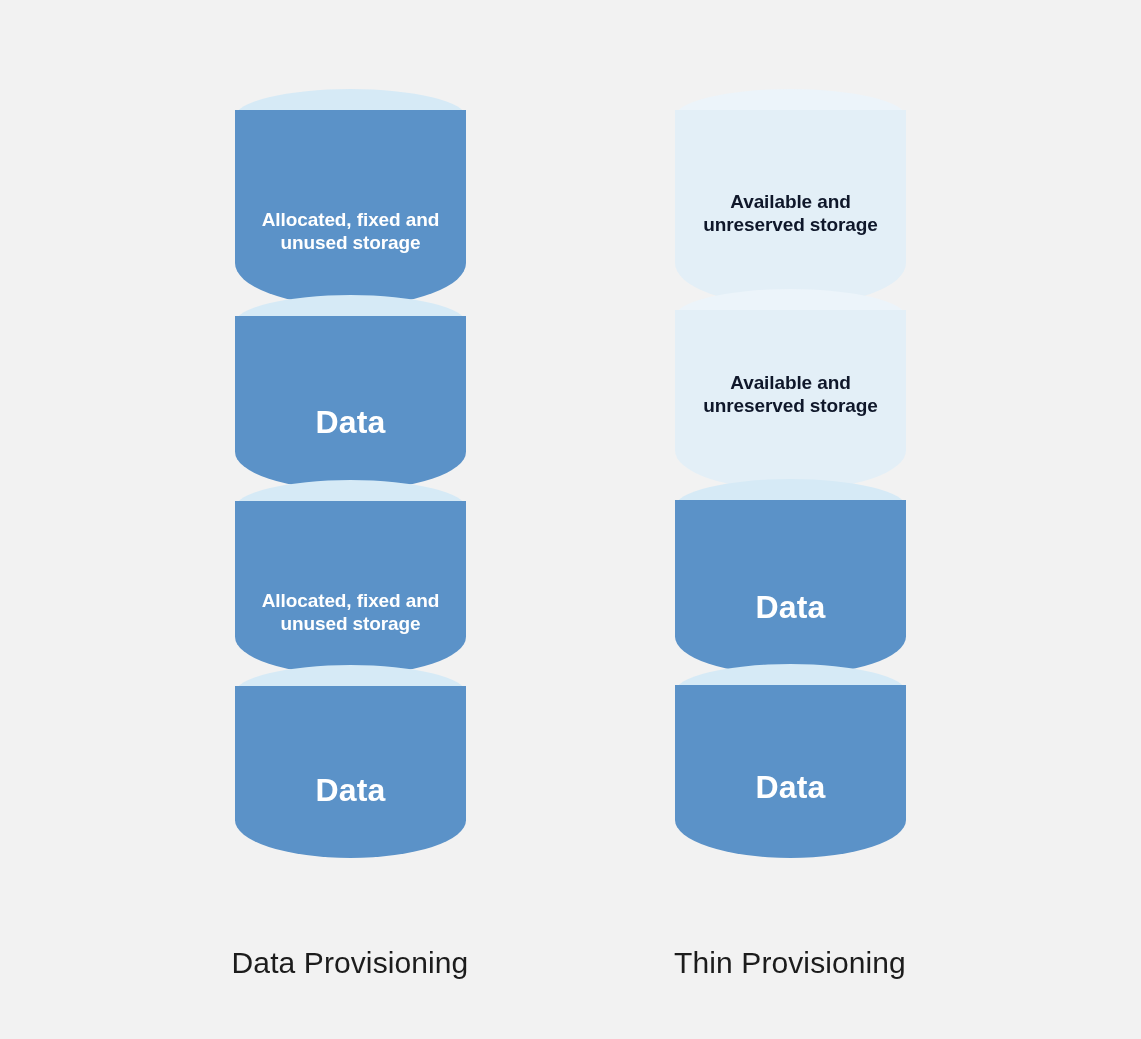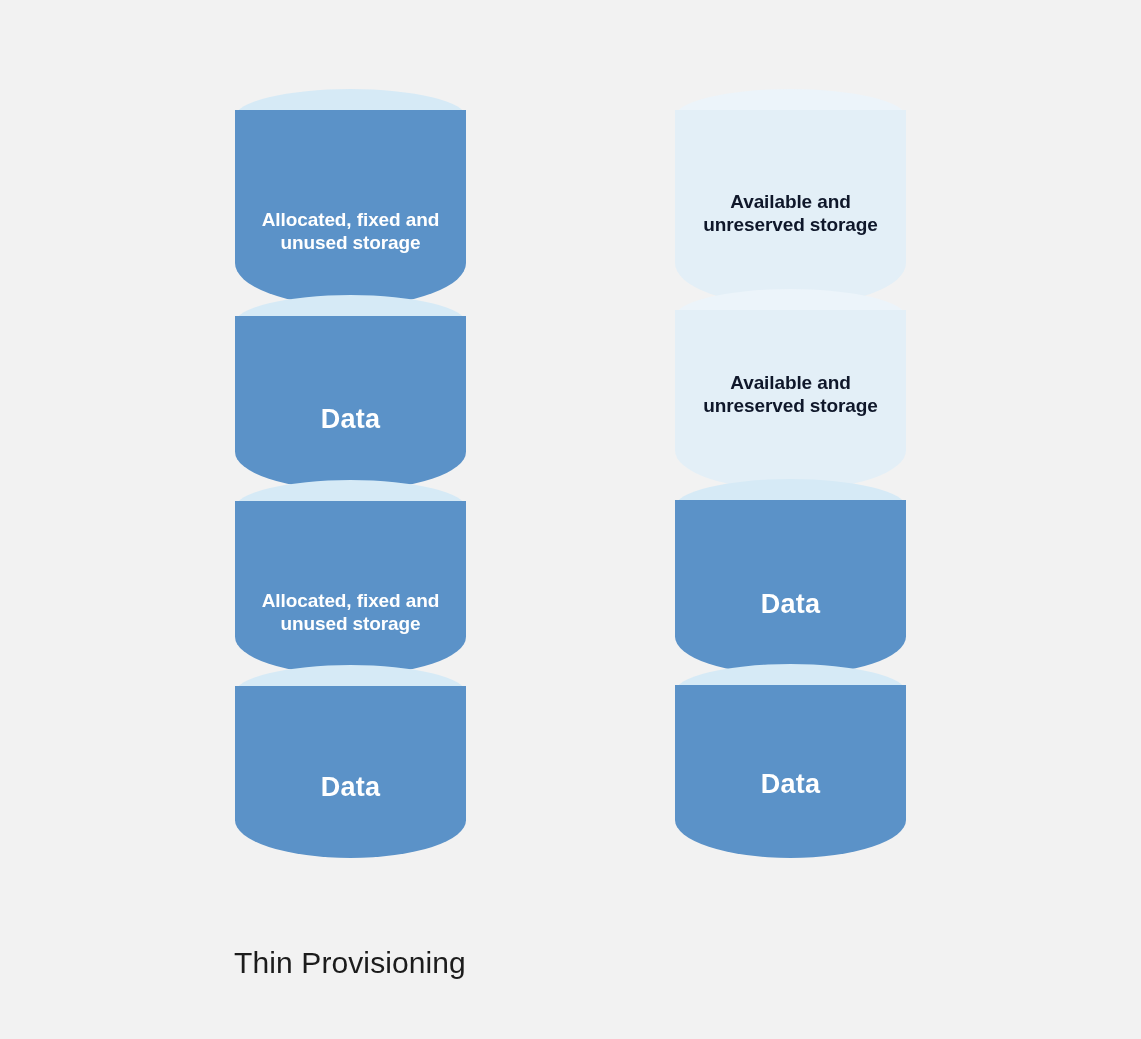--- a/index.html
+++ b/index.html
@@ -76,21 +76,21 @@
     text-align: center;
     font-weight: bold;
     line-height: 1.22;
     white-space: pre-line;
     pointer-events: none;
   }
   .segment.solid .seg-label { color: #ffffff; }
   .segment.pale  .seg-label { color: #0f172a; }
 
   .seg-label.small { font-size: 19px; letter-spacing: -0.1px; }
-  .seg-label.big   { font-size: 27px; letter-spacing: 0.2px; }
+  .seg-label.big   { font-size: 32px; letter-spacing: 0.2px; }
 
   
   .caption {
     position: absolute;
     left: 0;
     top: 946px;
     width: 380px;
     text-align: center;
     font-size: 30px;
     font-weight: 400;
@@ -128,21 +128,21 @@
       </div>
 
       <div class="segment solid" style="top:576px; height:172px;">
         <div class="seg-cap"></div>
         <div class="seg-body"></div>
         <div class="seg-label big" style="top:85px;">Data</div>
       </div>
 
     </div>
 
-    <div class="caption">Thin Provisioning</div>
+    <div class="caption">Data Provisioning</div>
   </div>
 
   <div class="column right">
 
     <div class="stack">
 
       <div class="segment pale" style="top:0px; height:196px;">
         <div class="seg-cap"></div>
         <div class="seg-body"></div>
         <div class="seg-label small" style="top:80px;">Available and
@@ -163,15 +163,16 @@
       </div>
 
       <div class="segment solid" style="top:575px; height:173px;">
         <div class="seg-cap"></div>
         <div class="seg-body"></div>
         <div class="seg-label big" style="top:83px;">Data</div>
       </div>
 
     </div>
 
+    <div class="caption">Thin Provisioning</div>
   </div>
 
 </div>
 
 </body></html>

